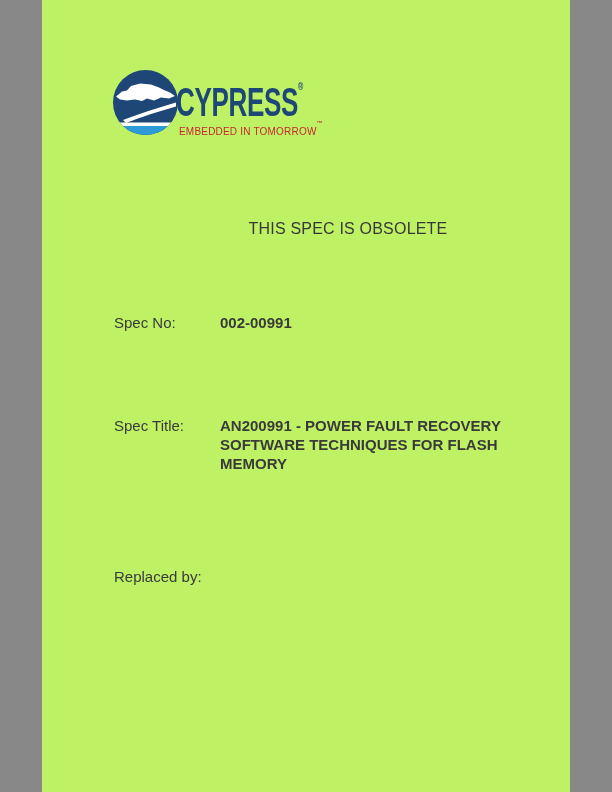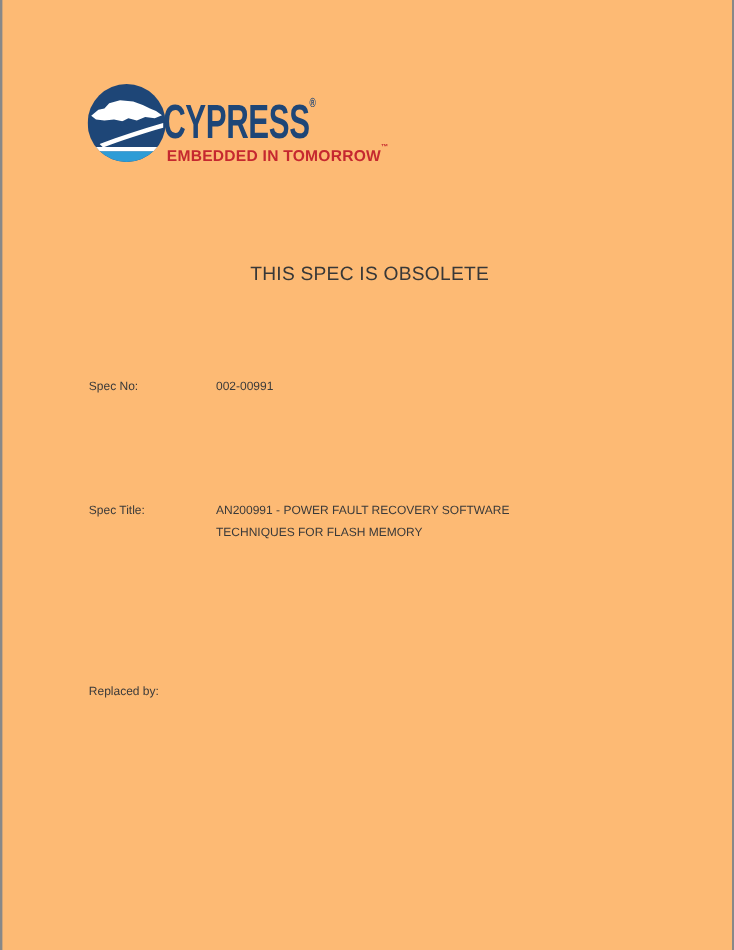--- a/index.html
+++ b/index.html
@@ -2,24 +2,24 @@
 <html><head>
 <meta charset="utf-8">
 <style>
   html, body {
     margin: 0;
     padding: 0;
     background: #888;
   }
   .page {
     position: relative;
-    width: 608px;
+    width: 528px;
     height: 792px;
     margin: 0 auto;
-    background: #fdba74;
+    background: #bef264;
     font-family: "Liberation Sans", "DejaVu Sans", sans-serif;
     color: #3a3a3a;
     overflow: hidden;
   }
 
   
   .logo {
     position: absolute;
     left: 71px;
     top: 70px;
@@ -56,22 +56,22 @@
     position: relative;
     top: -2px;
   }
   .tagline-row {
     position: absolute;
     left: 66px;
     top: 51px;
     white-space: nowrap;
   }
   .tagline {
-    font-size: 13px;
-    font-weight: bold;
+    font-size: 10px;
+    font-weight: normal;
     letter-spacing: 0.2px;
     color: #C5282F;
   }
   .tm {
     font-size: 6px;
     font-weight: bold;
     color: #C5282F;
     vertical-align: top;
     position: relative;
     top: -1px;
@@ -89,33 +89,34 @@
     font-weight: normal;
     letter-spacing: 0.2px;
     color: #383838;
   }
 
   
   .field {
     position: absolute;
     left: 72px;
     width: 470px;
-    font-size: 10px;
+    font-size: 15px;
     line-height: 19px;
   }
   .field .label {
     position: absolute;
     left: 0;
     top: 0;
     white-space: nowrap;
   }
   .field .value {
     display: block;
     margin-left: 106px;
     width: 310px;
+    font-weight: bold;
   }
   .field-spec-no   { top: 313px; }
   .field-spec-title{ top: 416px; }
   .field-replaced  { top: 567px; }
 </style>
 </head>
 <body>
 
 <div class="page">
 

